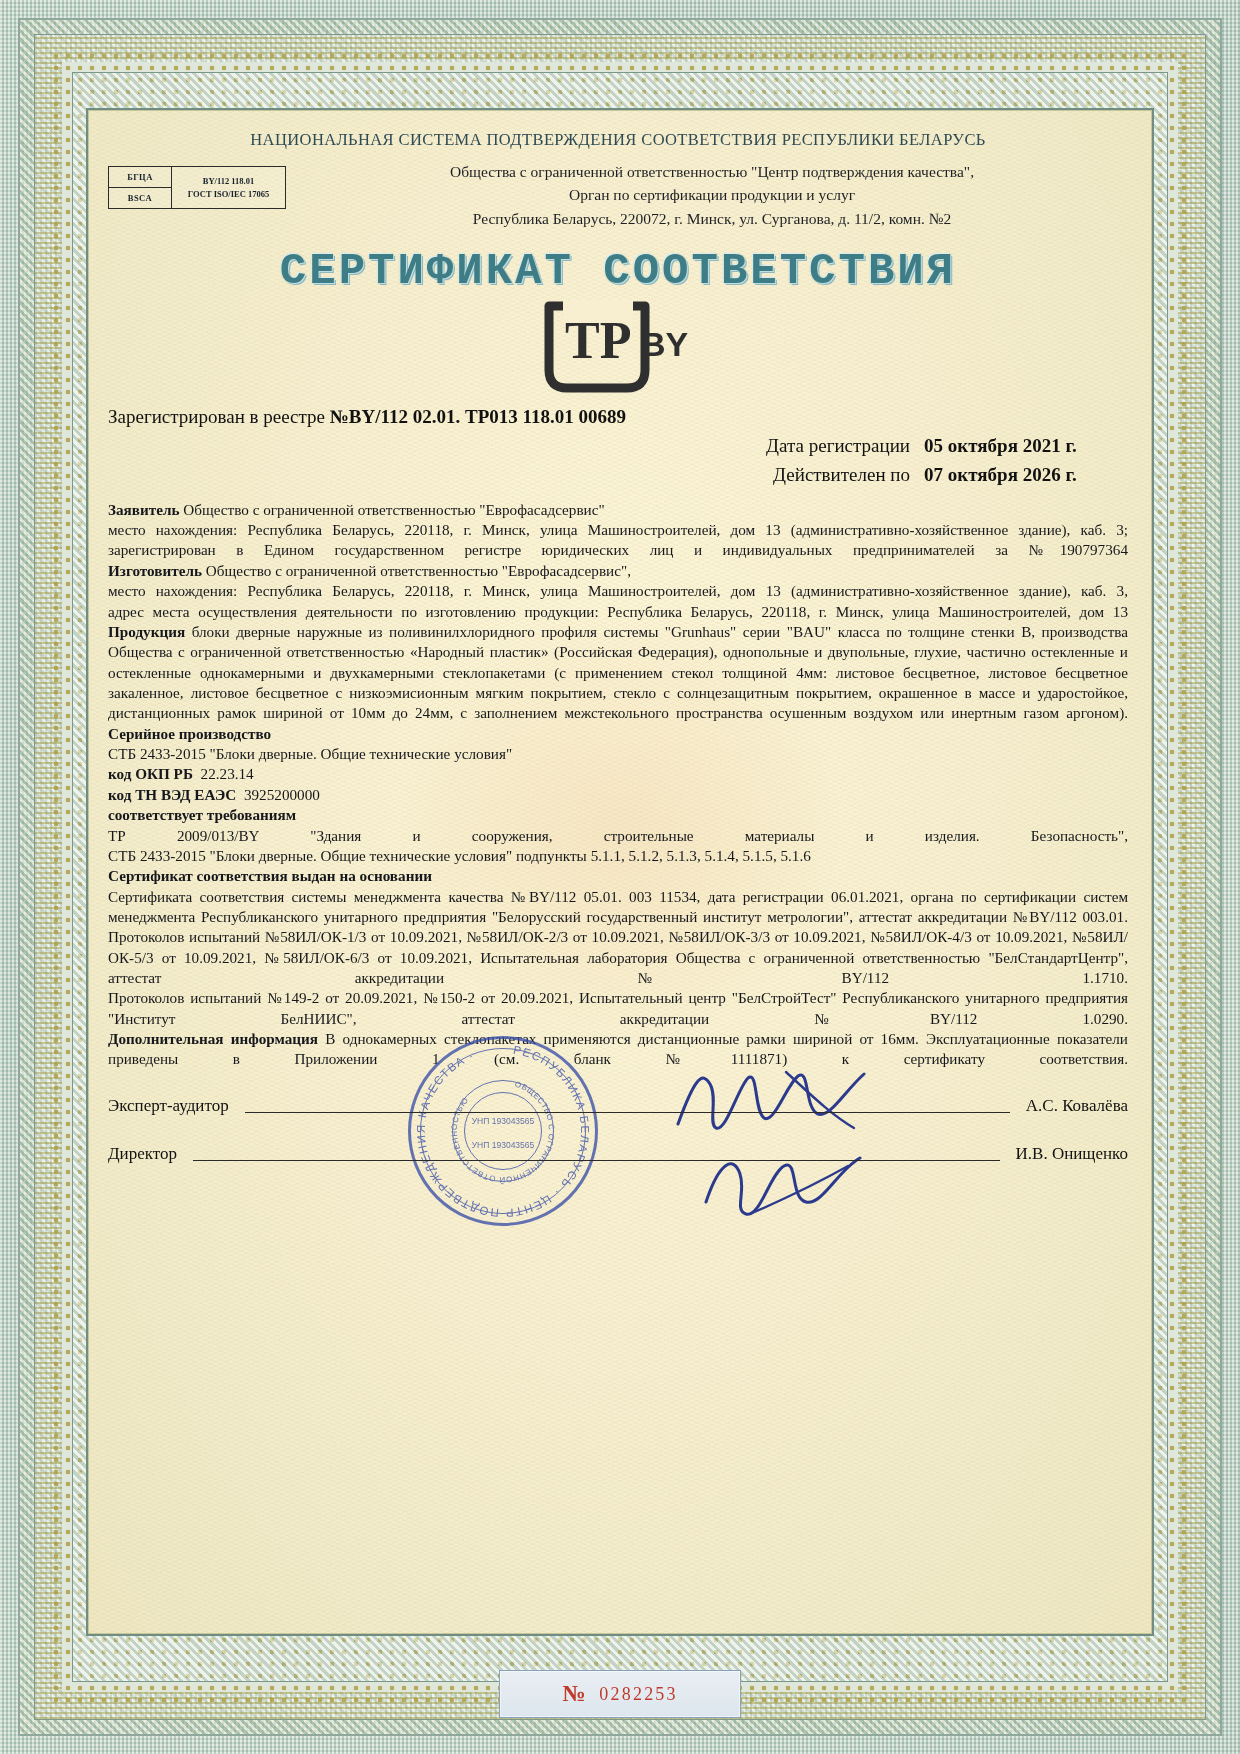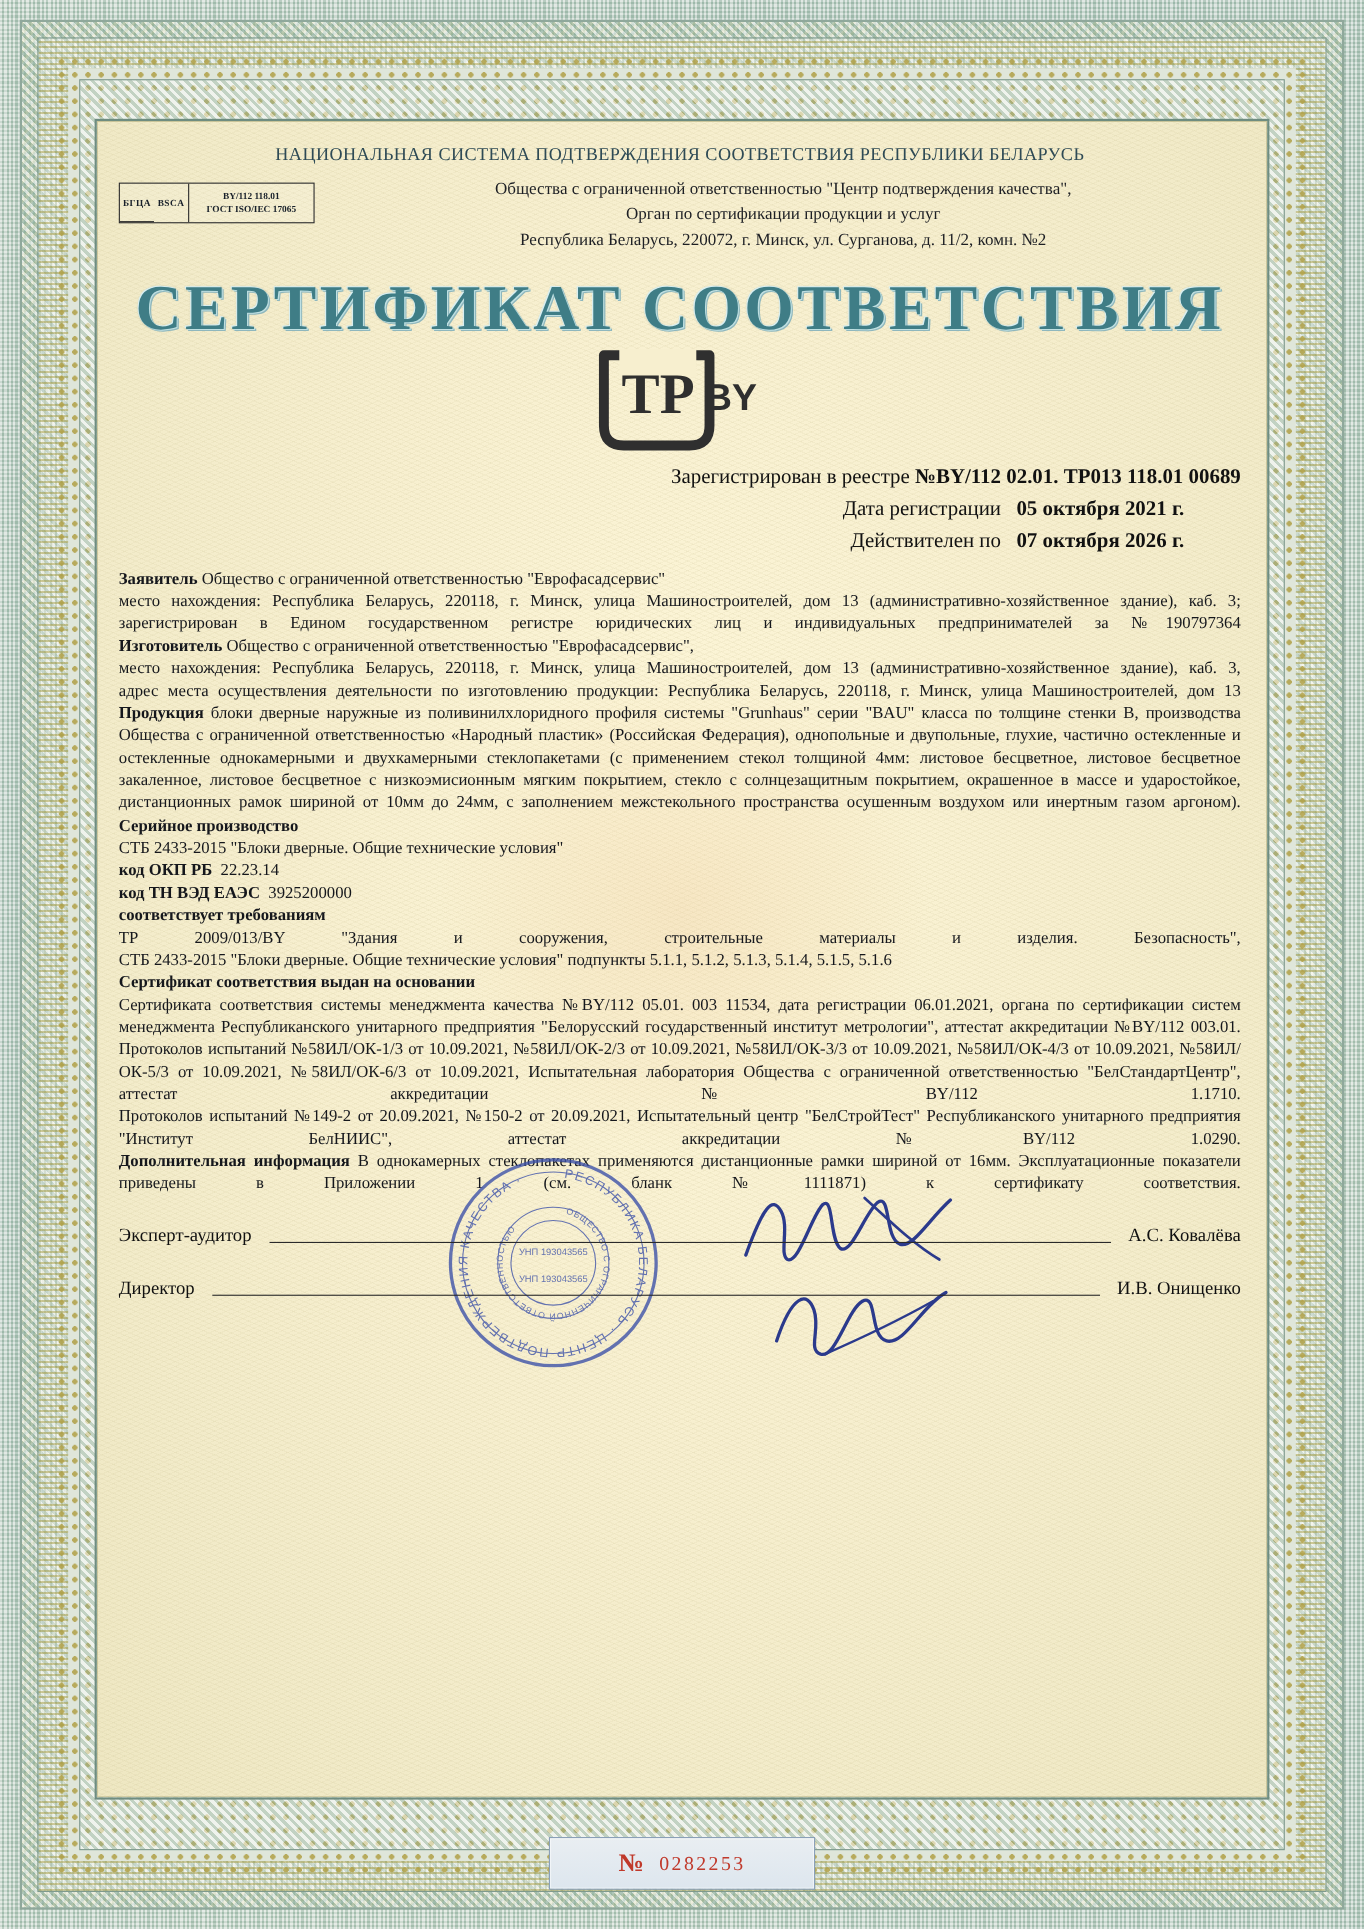--- a/index.html
+++ b/index.html
@@ -86,52 +86,52 @@
     font-family:"Liberation Serif", serif;
     margin:6px 0 10px 0;white-space:nowrap;
   }
   .hdr-row{display:flex;align-items:flex-start;gap:10px;}
   .accred-box{
     flex:0 0 auto;width:176px;margin-top:6px;
     border:1.6px solid #2b2b2b;display:flex;font-size:7.5px;color:#18202a;
     background:rgba(255,255,255,.12);
   }
   .accred-left{
-    width:62px;border-right:1.6px solid #2b2b2b;display:flex;flex-direction:row;
+    width:62px;border-right:1.6px solid #2b2b2b;display:flex;flex-direction:column;
   }
   .accred-left div{
     flex:1;display:flex;align-items:center;justify-content:center;
     font-weight:bold;font-size:8.5px;letter-spacing:.4px;padding:5px 0;
   }
   .accred-left div:first-child{border-bottom:1.6px solid #2b2b2b;}
   .accred-right{
     flex:1;display:flex;flex-direction:column;align-items:center;justify-content:center;
     padding:5px 2px;font-weight:bold;font-size:8.5px;line-height:1.45;text-align:center;
   }
   .org-block{flex:1;text-align:center;font-size:15.5px;color:#1d1f24;line-height:1.5;}
 
   
   .cert-title{
     text-align:center;margin:16px 0 0 0;
-    font-family:Liberation Serif, serif;
-    font-weight:bold;font-size:58px;letter-spacing:3px;
+    font-family:Liberation Mono, monospace;
+    font-weight:bold;font-size:44px;letter-spacing:3px;
     color:#3f7d86;
     text-shadow:
       1px 1px 0 #bfe0e2, 2px 2px 0 #8fb7bd,
       -1px -1px 0 #d8eef0, 0 0 2px rgba(40,90,100,.4);
     white-space:nowrap;
   }
 
   
   .tpby-wrap{display:flex;justify-content:center;margin:4px 0 2px 0;}
   .tpby{position:relative;width:170px;height:96px;}
 
   
   .reg-line{
-    text-align:right;font-size:19px;margin-top:10px;color:#111;
+    text-align:left;font-size:19px;margin-top:10px;color:#111;
   }
   .reg-line b{font-weight:bold;}
   .date-line{
     display:flex;justify-content:flex-end;gap:14px;
     font-size:19px;margin-top:7px;padding-right:8px;color:#111;
   }
   .date-line .lbl{font-weight:normal;text-align:center;}
   .date-line .val{font-weight:bold;min-width:196px;}
 
   

